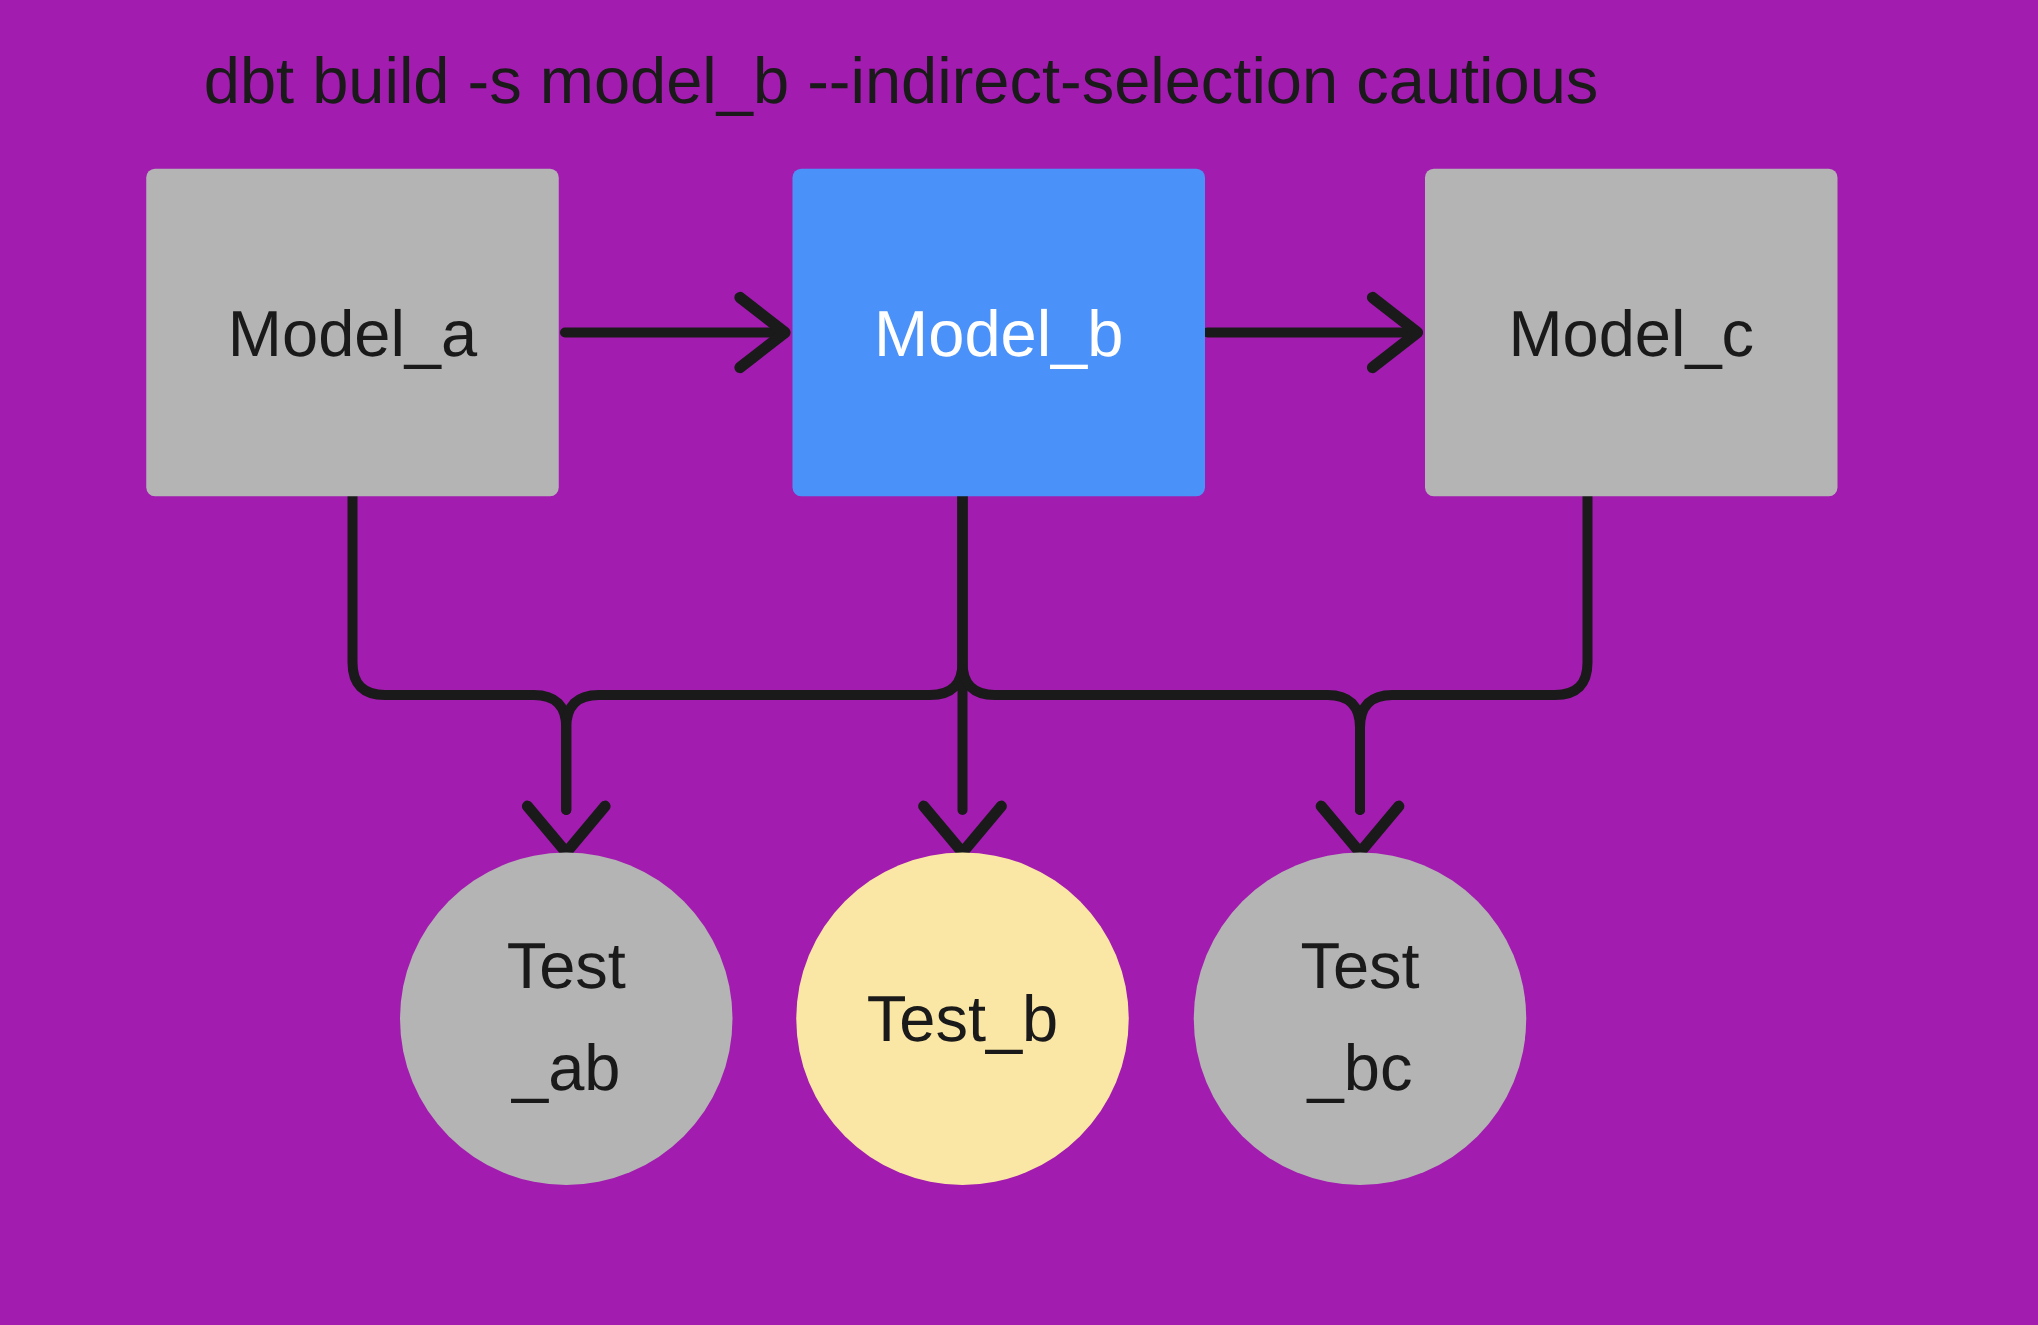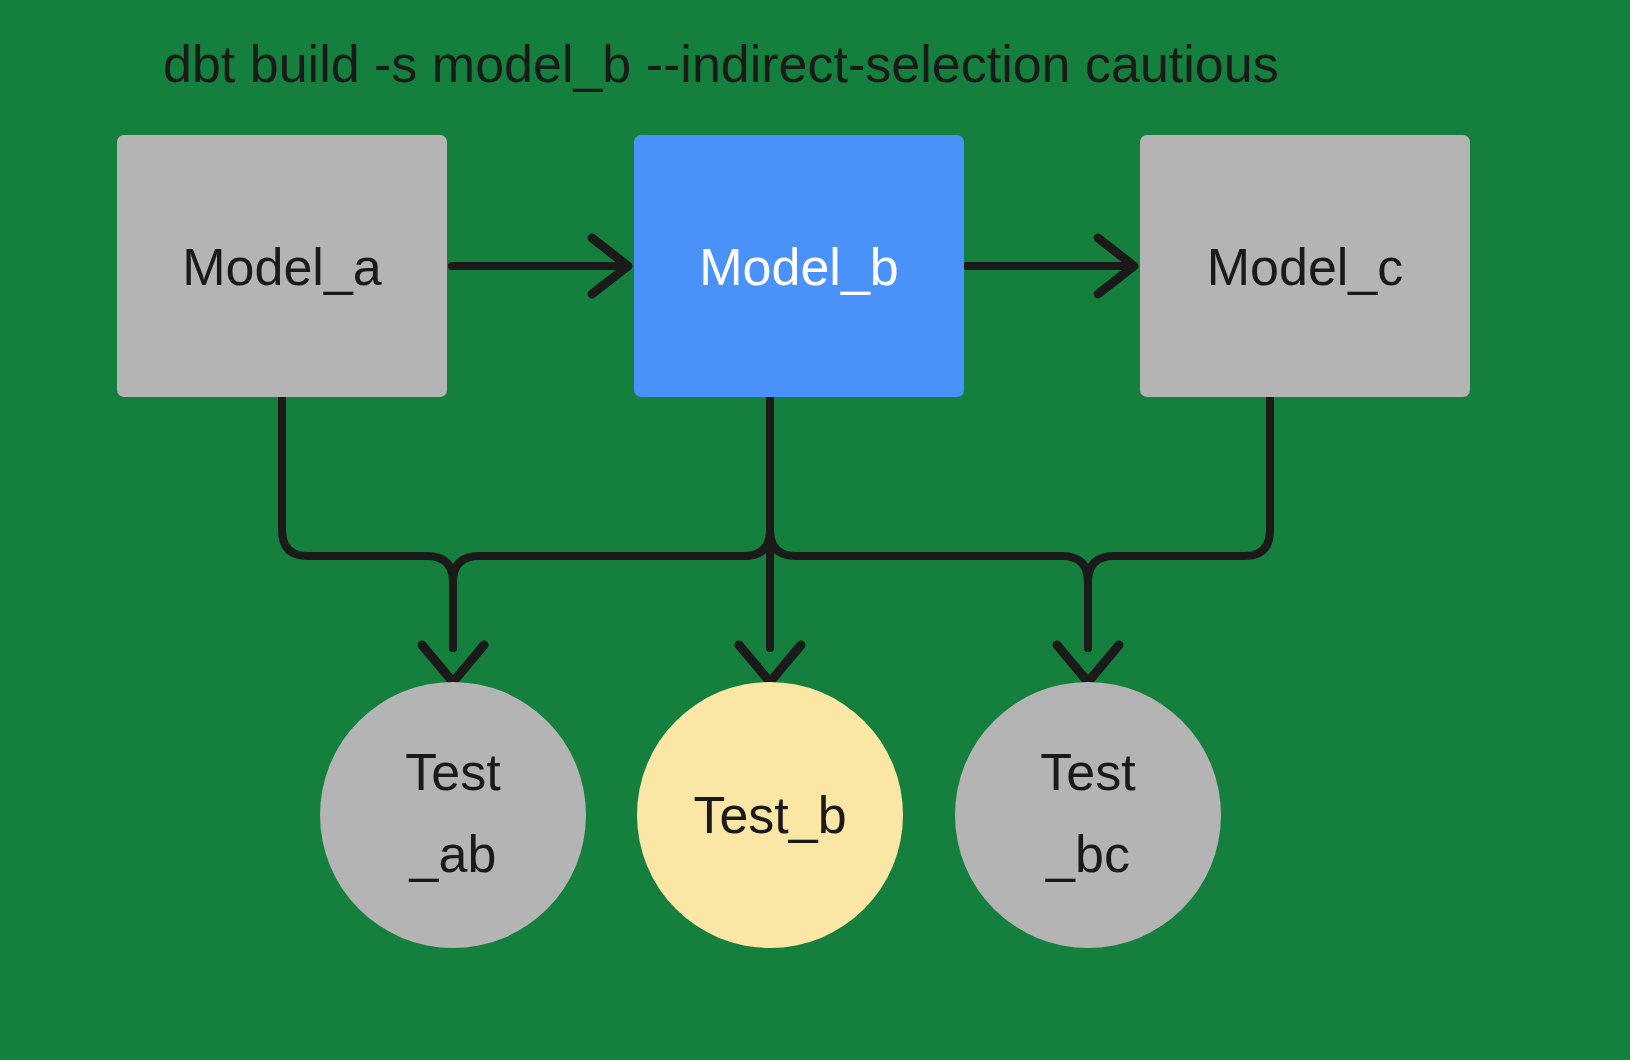--- a/index.html
+++ b/index.html
@@ -10,21 +10,21 @@
   body {
     width: 1630px;
     height: 1060px;
     font-family: "Liberation Sans", sans-serif;
     overflow: hidden;
   }
   #canvas {
     position: relative;
     width: 1630px;
     height: 1060px;
-    background: #15803d;
+    background: #a21caf;
   }
   #diagram-svg {
     position: absolute;
     left: 0;
     top: 0;
     width: 1630px;
     height: 1060px;
   }
   .node-label {
     font-family: "Liberation Sans", sans-serif;

